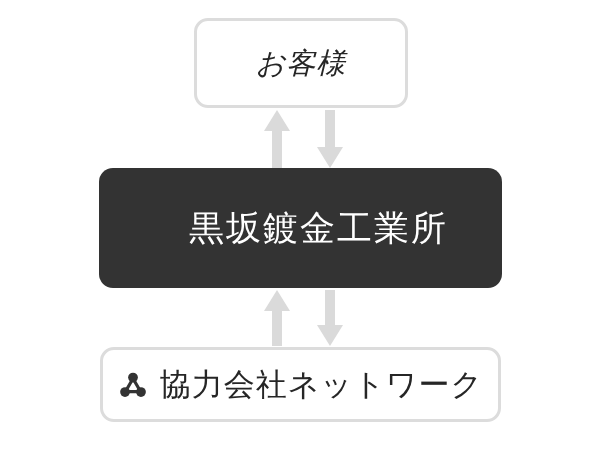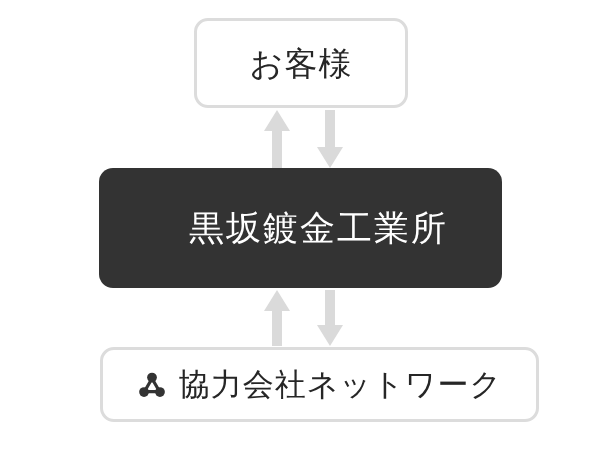--- a/index.html
+++ b/index.html
@@ -40,25 +40,26 @@
   }
 
   
   #node-customer {
     left: 194px;
     top: 18px;
     width: 214px;
     height: 90px;
   }
   #node-customer .node-title {
-    font-size: 33px;
+    font-size: 29px;
     color: #262626;
     letter-spacing: 1px;
     line-height: 1;
     white-space: nowrap;
+    font-style: italic;
   }
 
   
   #node-company {
     left: 99px;
     top: 168px;
     width: 403px;
     height: 120px;
     gap: 6px;
     padding-left: 36px;
@@ -75,21 +76,21 @@
     color: #f2f2f2;
     letter-spacing: 1px;
     line-height: 1.1;
     white-space: nowrap;
   }
 
   
   #node-partners {
     left: 100px;
     top: 347px;
-    width: 439px;
+    width: 401px;
     height: 75px;
   }
   #node-partners .node-row {
     display: flex;
     flex-direction: row;
     align-items: center;
     gap: 12px;
   }
   #node-partners .node-title {
     font-size: 31px;

